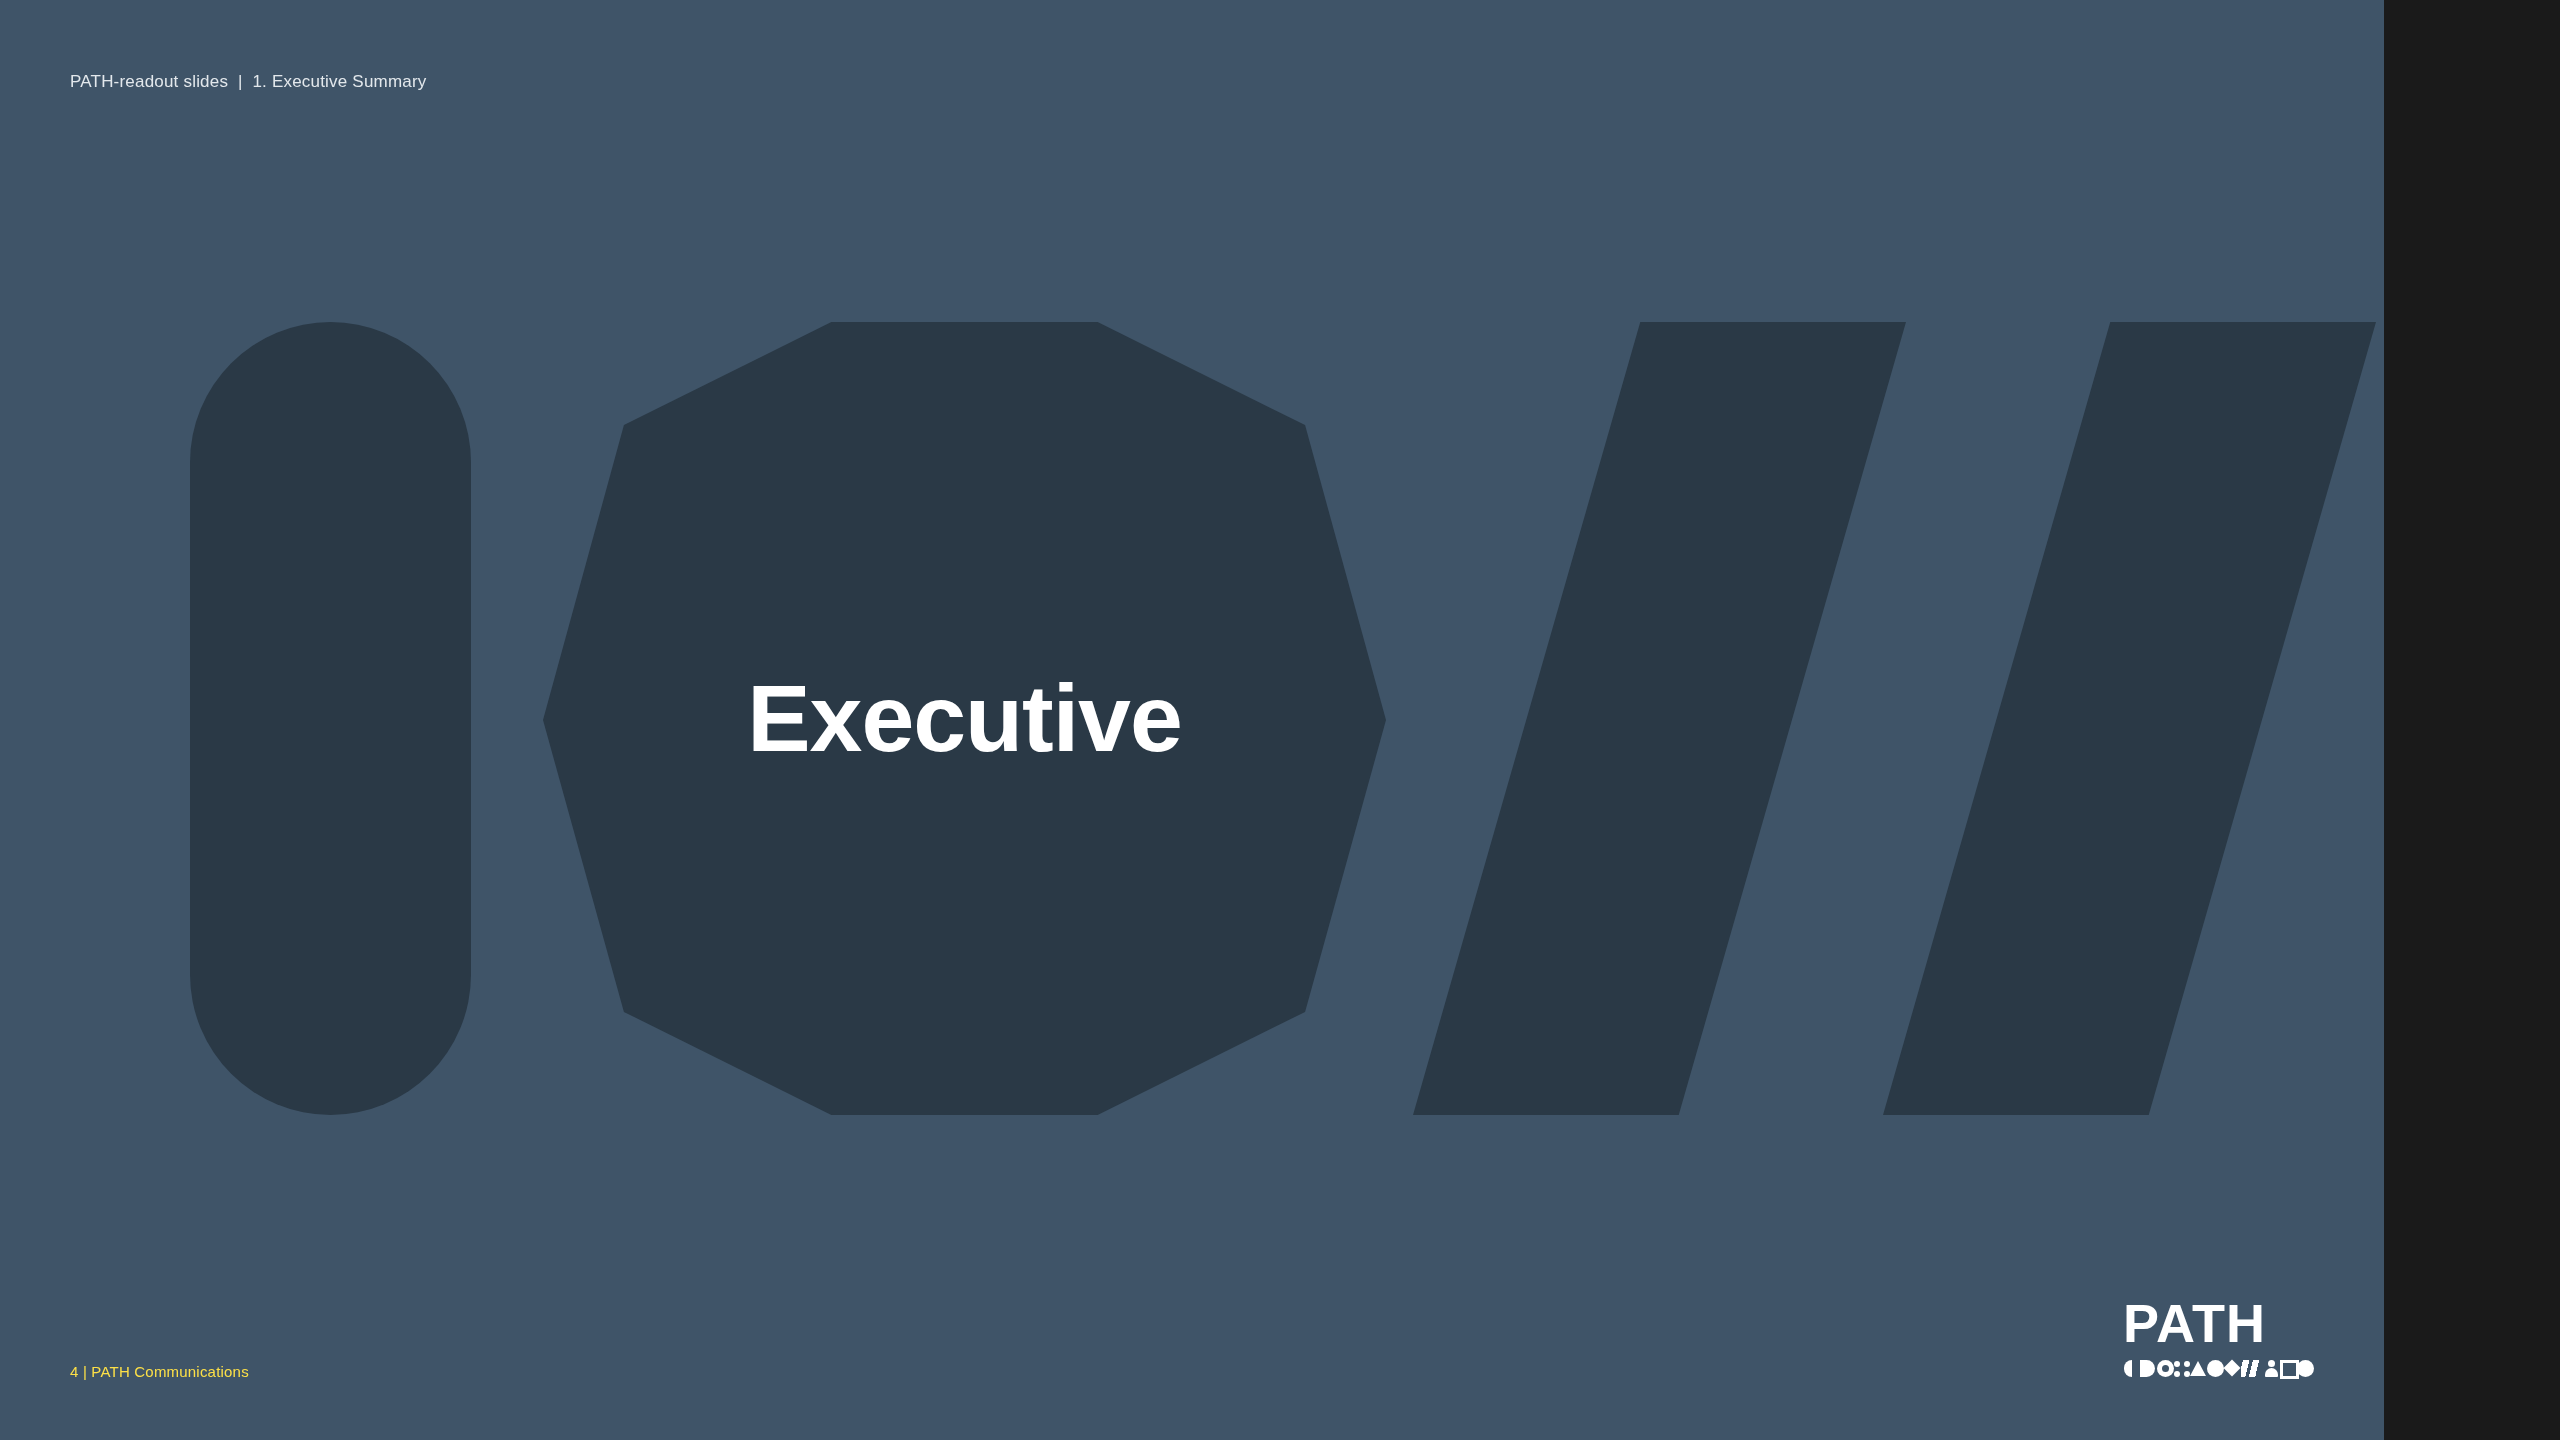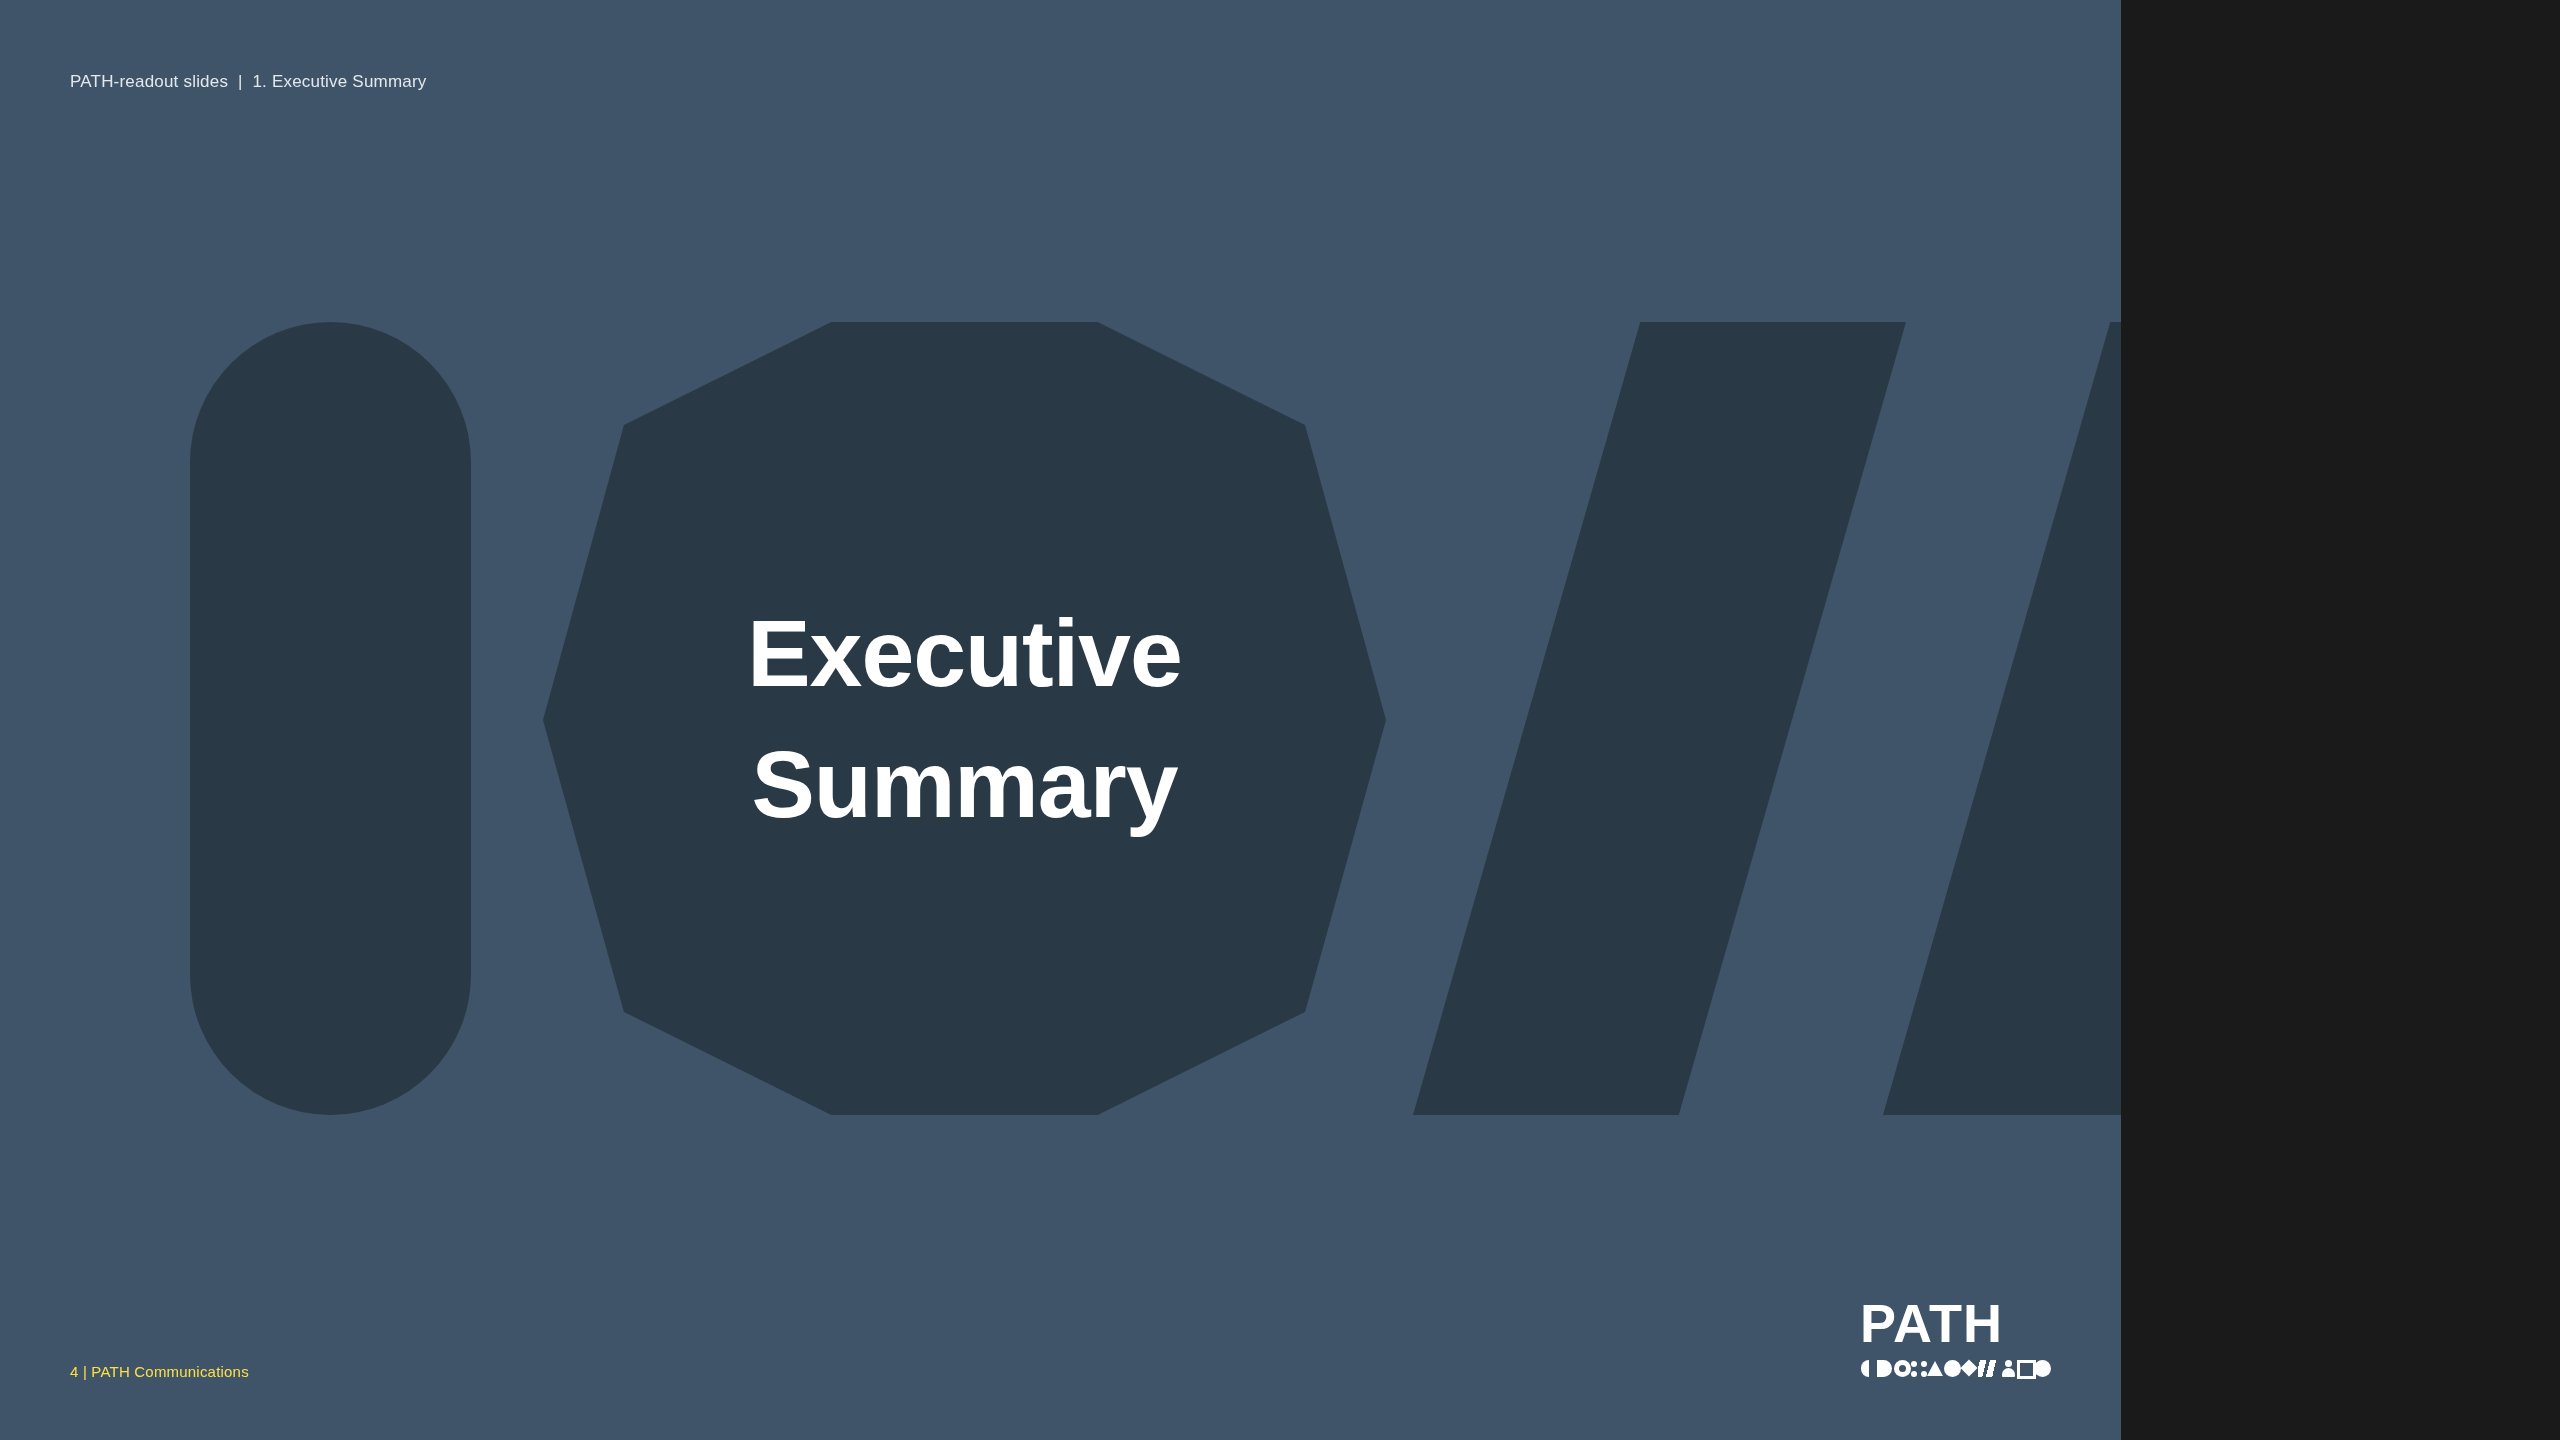--- a/index.html
+++ b/index.html
@@ -3,21 +3,21 @@
 <meta charset="utf-8">
 <title>PATH — Executive Summary</title>
 <style>
   html, body {
     margin: 0;
     padding: 0;
     background: #1a1a1a;
   }
   #slide {
     position: relative;
-    width: 2121px;
+    width: 2384px;
     height: 1440px;
     background: #3f5468;
     overflow: hidden;
     font-family: "Liberation Sans", "DejaVu Sans", sans-serif;
     -webkit-font-smoothing: antialiased;
   }
 
   
   #header-meta {
     position: absolute;
@@ -286,21 +286,20 @@
     <div class="deco-shape" id="shape-pill" style="background: rgb(42, 57, 70);"></div>
     <div class="deco-shape" id="shape-decagon" style="background: rgb(42, 57, 70);"></div>
     <div class="deco-shape" id="shape-slash-1" style="background: rgb(42, 57, 70);"></div>
     <div class="deco-shape" id="shape-slash-2" style="background: rgb(42, 57, 70);"></div>
   </div>
 
   <div id="header-meta">PATH-readout slides  |  1. Executive Summary</div>
 
   <div id="slide-title" style="color: rgb(255, 255, 255);">
     <span class="title-line">Executive</span>
-    <span class="title-line">Summary</span>
   </div>
 
   <div id="footer-meta">4 | PATH Communications</div>
 
   <div id="path-logo">
     <div id="path-wordmark">PATH</div>
     <div id="path-glyph-row">
       <span class="logo-glyph g-halfcircle"></span>
       <span class="logo-glyph g-dshape"></span>
       <span class="logo-glyph g-ring"></span>

